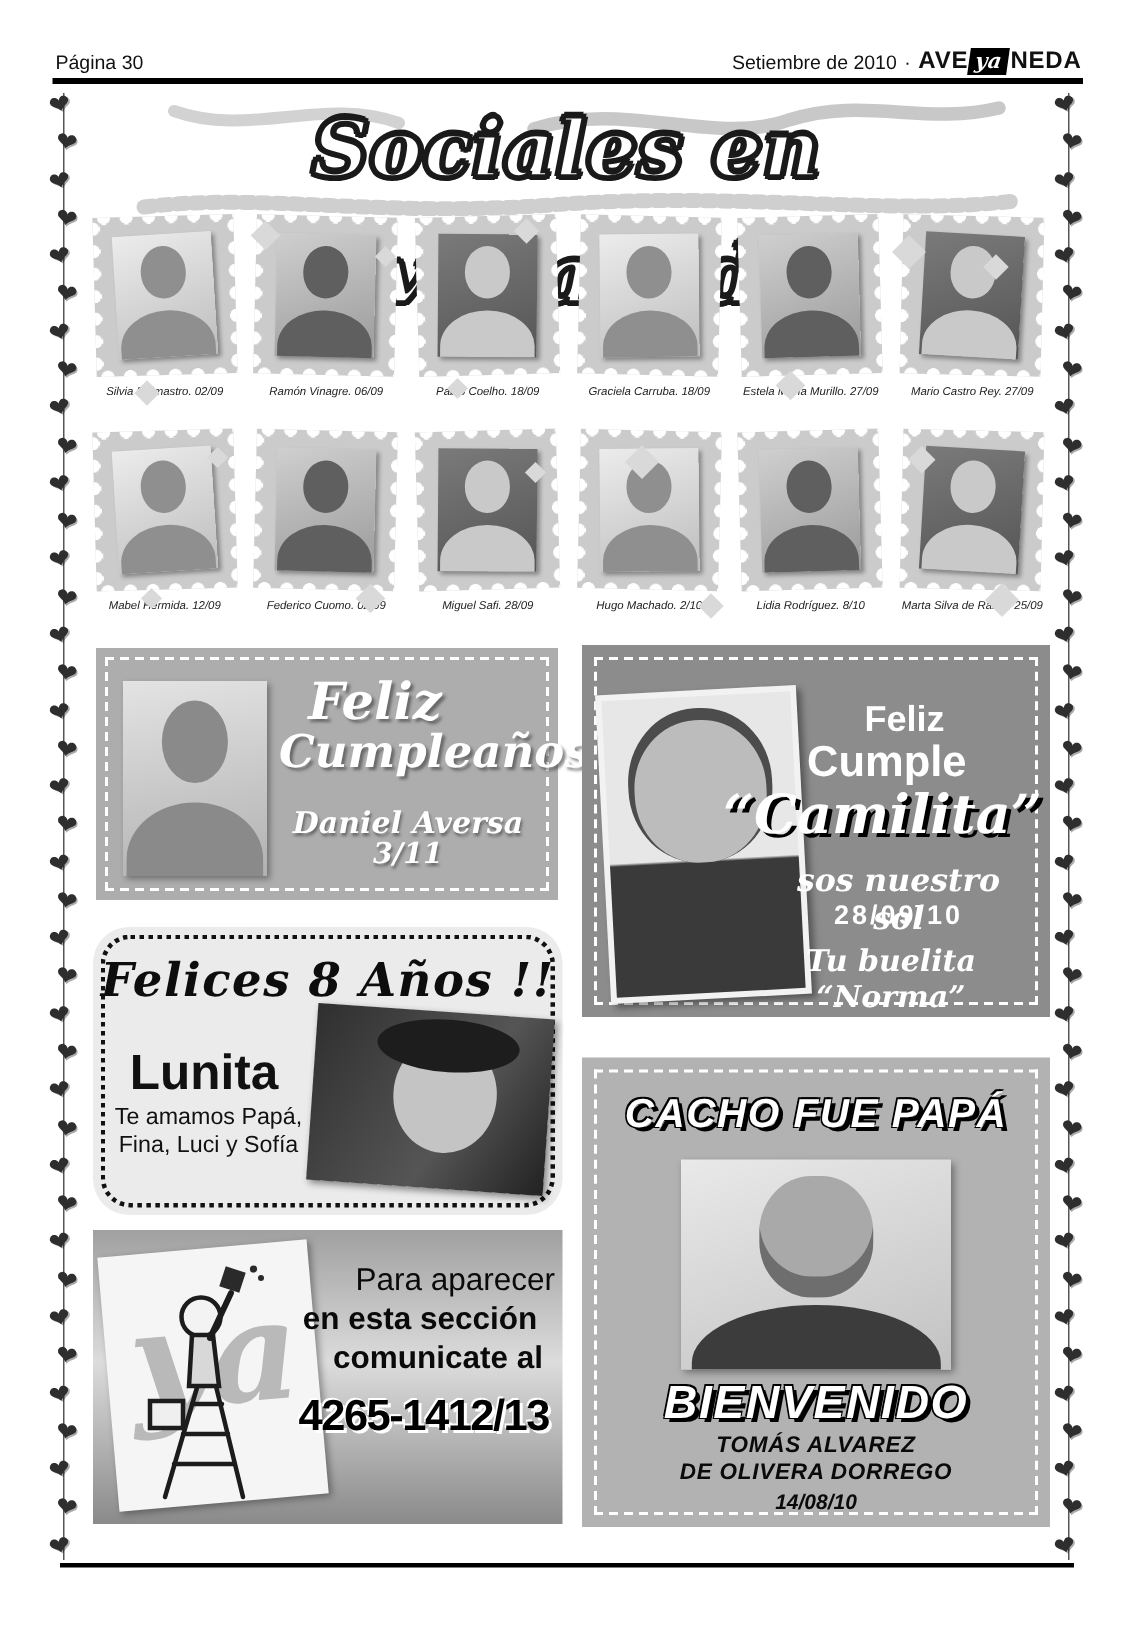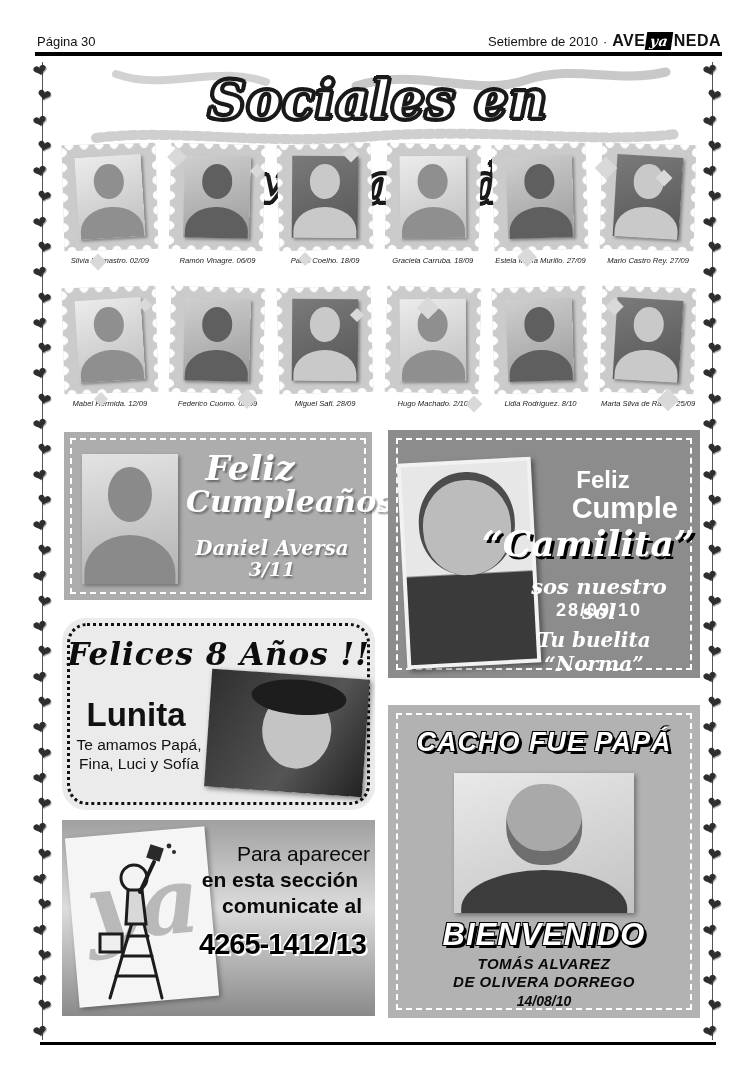--- a/index.html
+++ b/index.html
@@ -92,21 +92,21 @@
   .box-camilita{left:388px;top:430px;width:312px;height:248px;background:#8c8c8c;}
   .box-camilita .inner-border{inset:8px;border:2px dashed #fff;}
   .photo-camilita{position:absolute;left:14px;top:30px;width:126px;height:198px;background:#f2f2f2;
                   transform:rotate(-3deg);box-shadow:3px 3px 5px rgba(0,0,0,.4);padding:4px;}
   .photo-camilita .pic{width:100%;height:100%;overflow:hidden;position:relative;
                   background:linear-gradient(#e7e7e7 55%,#3a3a3a 56%);}
   .photo-camilita .pic::before{content:"";position:absolute;left:50%;top:8%;transform:translateX(-50%);
                   width:70%;height:48%;border-radius:48%;background:#bcbcbc;box-shadow:0 -4px 0 4px #4c4c4c;}
   .cam-l1{position:absolute;left:150px;top:36px;width:130px;text-align:center;font-size:24px;
           font-weight:bold;color:#fff;}
-  .cam-l2{position:absolute;left:150px;top:62px;width:140px;text-align:right;font-size:29px;
+  .cam-l2{position:absolute;left:150px;top:62px;width:140px;text-align:left;font-size:29px;
           font-weight:bold;color:#fff;}
   .cam-name{position:absolute;left:94px;top:92px;width:210px;text-align:center;font-size:36px;
           color:#fff;text-shadow:3px 3px 0 #000;}
   .cam-msg{position:absolute;left:126px;top:144px;width:170px;text-align:center;font-size:21px;
           color:#fff;}
   .cam-date{position:absolute;left:126px;top:170px;width:170px;text-align:center;font-size:18px;
           font-weight:bold;letter-spacing:2px;color:#fff;}
   .cam-sig{position:absolute;left:108px;top:198px;width:196px;text-align:center;font-size:20px;
           color:#fff;}
 

